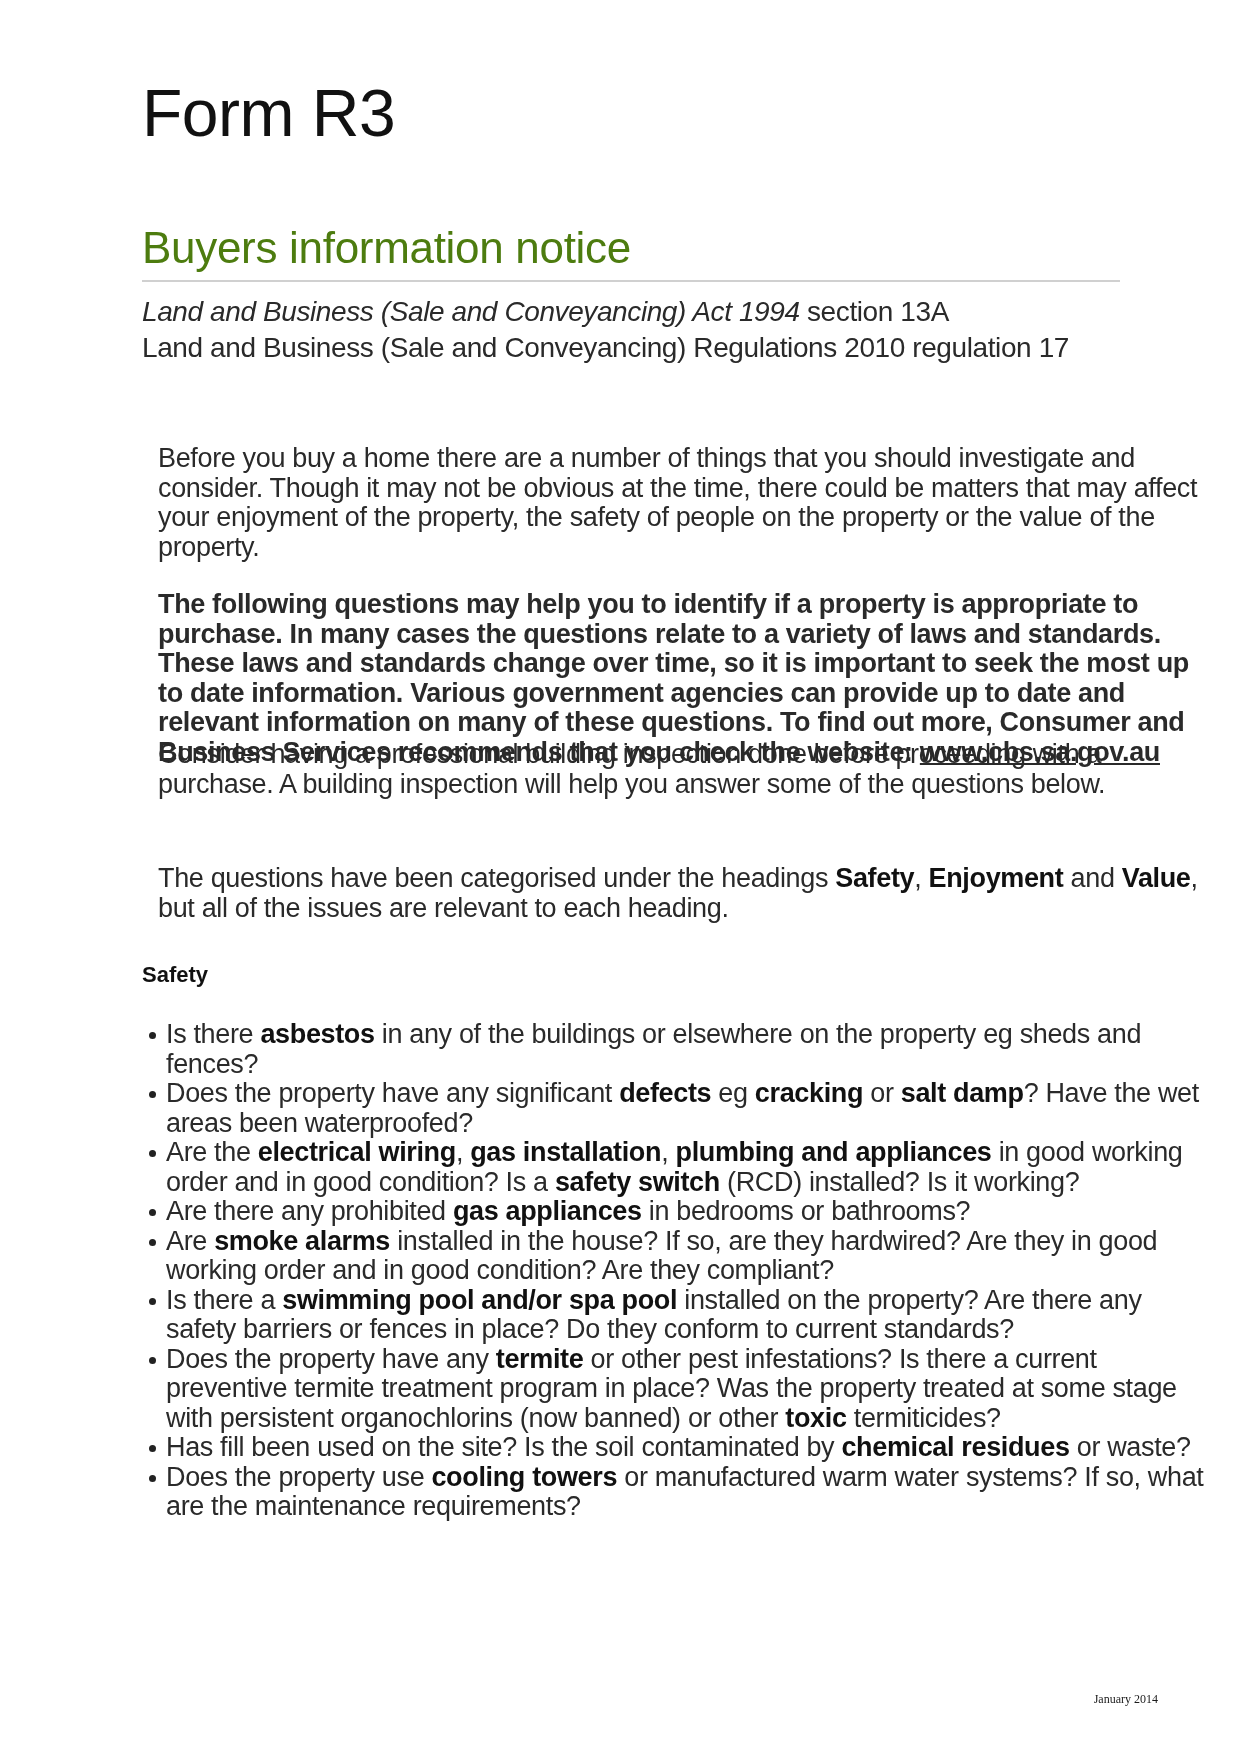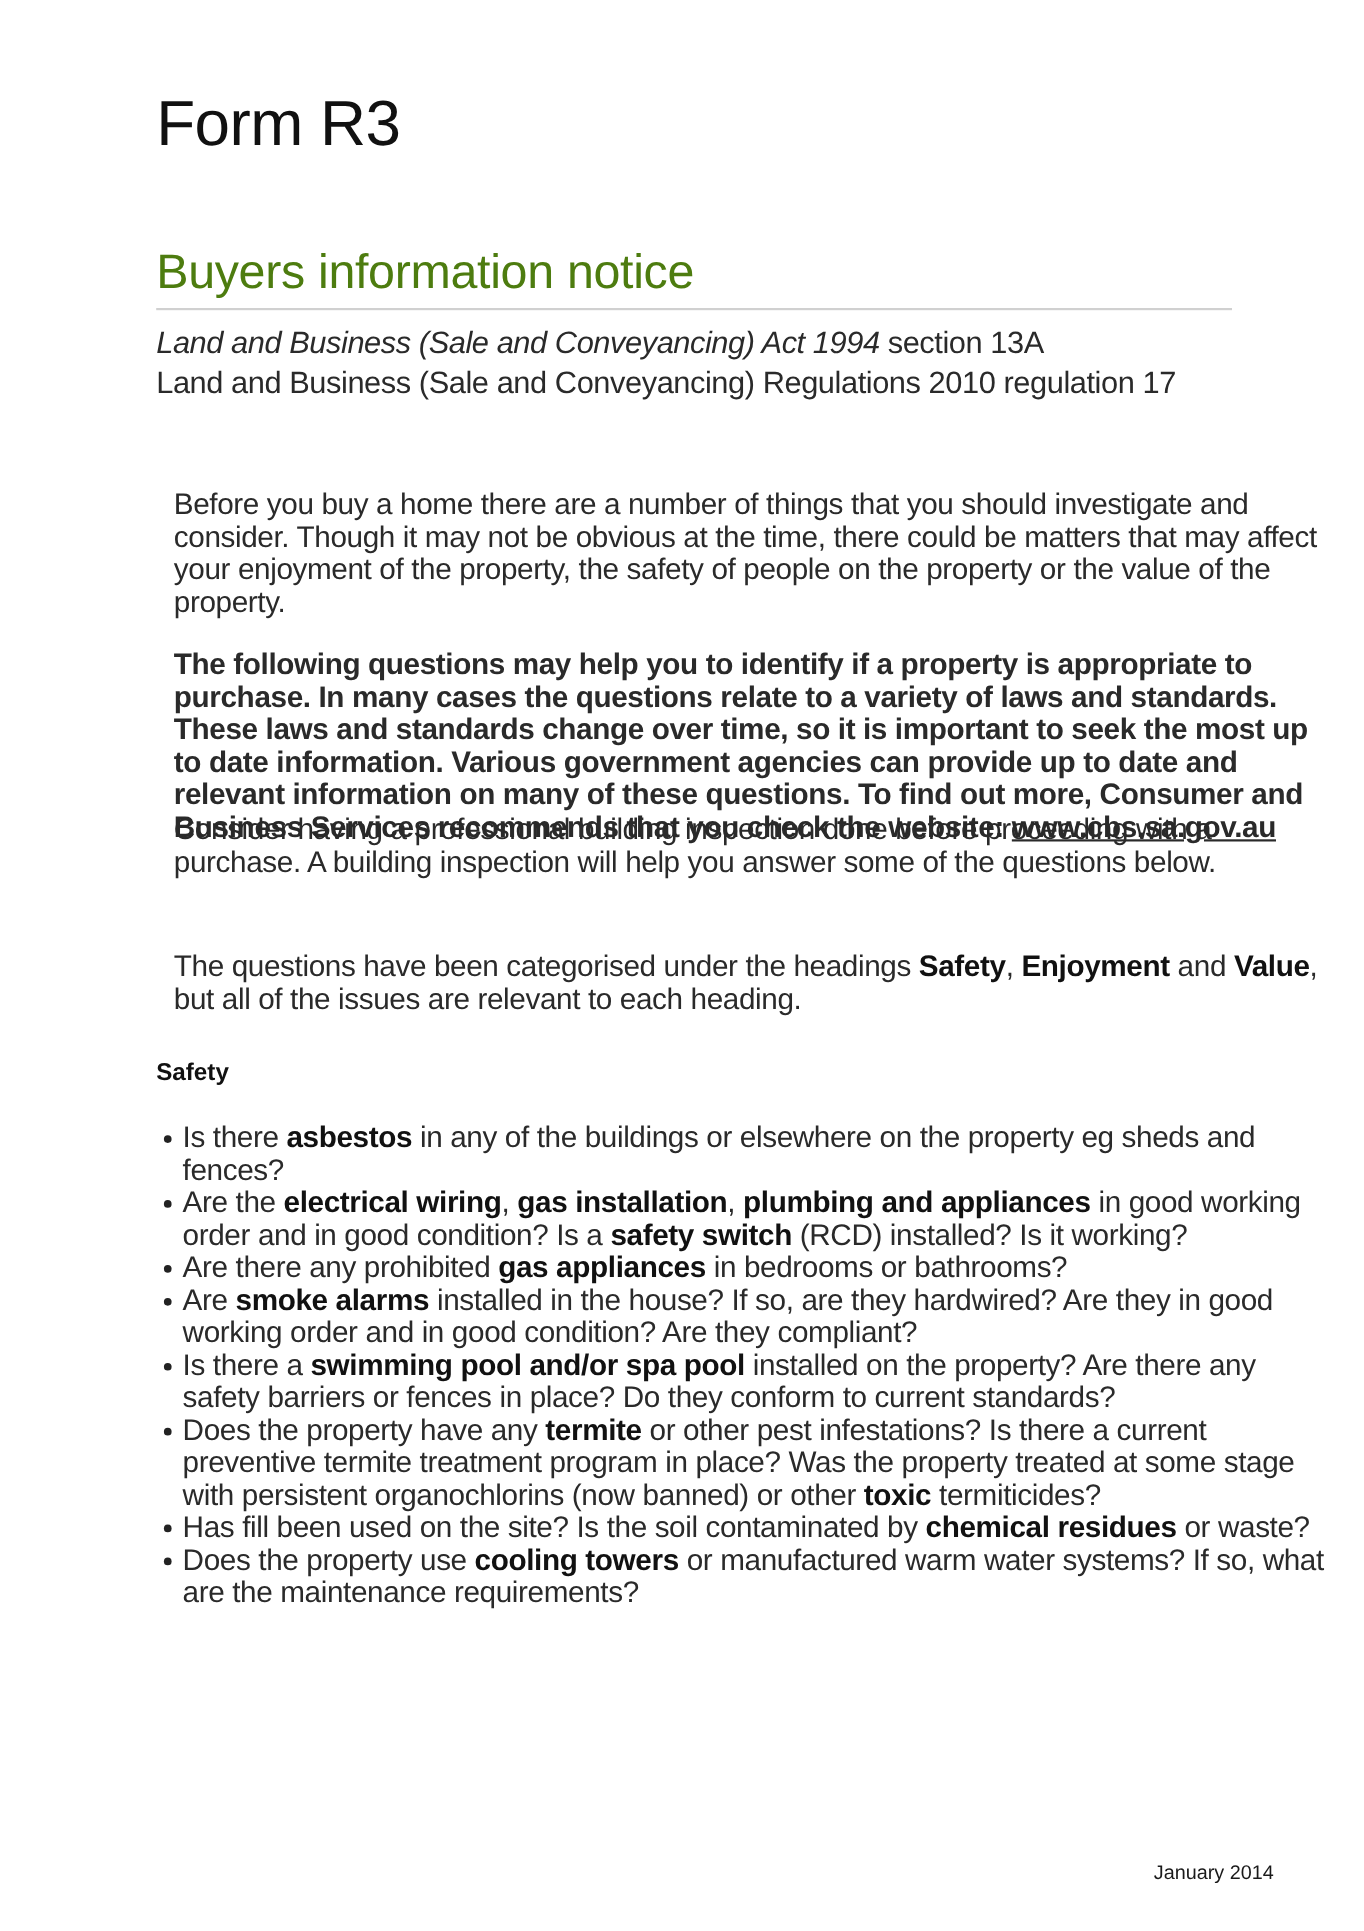--- a/index.html
+++ b/index.html
@@ -4,21 +4,21 @@
   <style>
     html, body { margin: 0; padding: 0; background: #ffffff; }
     body {
       width: 1240px; height: 1755px; position: relative; overflow: hidden;
       font-family: "Liberation Sans", "DejaVu Sans", sans-serif;
       color: #1a1a1a;
     }
     .page { position: absolute; left: 142px; top: 0; width: 1000px; }
     .form-title {
       position: absolute; top: 78px; left: 0;
-      font-size: 58px; font-weight: 400; color: #111; letter-spacing: -0.5px;
+      font-size: 66px; font-weight: 400; color: #111; letter-spacing: -0.5px;
       line-height: 70px; margin: 0;
     }
     .notice-title {
       position: absolute; top: 222px; left: 0;
       font-size: 44px; font-weight: 400; color: #4d7c0f; line-height: 52px; margin: 0;
       letter-spacing: -0.3px;
     }
     .divider {
       position: absolute; top: 280px; left: 0; width: 978px; height: 0;
       border-top: 2px solid #d0d0d0;
@@ -54,21 +54,21 @@
       font-size: 27px; line-height: 29.5px; color: #2a2a2a; font-weight: 300;
       letter-spacing: -0.35px;
     }
     .bullets li .dot {
       position: absolute; left: 7px; top: 12px; width: 7px; height: 7px;
       border-radius: 50%; background: #222;
     }
     .bullets li b { font-weight: 700; color: #111; }
     .footer-date {
       position: absolute; top: 1692px; right: 82px;
-      font-size: 18px; color: #1a1a1a;
+      font-size: 12px; color: #1a1a1a; font-family: Liberation Serif, serif;
     }
   </style>
 </head>
 <body>
 
 <div class="page">
   <h1 class="form-title">Form R3</h1>
   <h2 class="notice-title">Buyers information notice</h2>
   <div class="divider"></div>
 
@@ -76,20 +76,21 @@
   <div class="ref ref2"><span>Land and Business (Sale and Conveyancing) Regulations 2010 regulation 17</span></div>
 
   <p class="para p1">Before you buy a home there are a number of things that you should investigate and consider. Though it may not be obvious at the time, there could be matters that may affect your enjoyment of the property, the safety of people on the property or the value of the property.</p>
   <p class="para p2"><span>The following questions may help you to identify if a property is appropriate to purchase. In many cases the questions relate to a variety of laws and standards. These laws and standards change over time, so it is important to seek the most up to date information. Various government agencies can provide up to date and relevant information on many of these questions. To find out more, Consumer and Business Services recommends that you check the website: </span><a href="#">www.cbs.sa.gov.au</a></p>
   <p class="para p3">Consider having a professional building inspection done before proceeding with a purchase. A building inspection will help you answer some of the questions below.</p>
   <p class="para p4"><span>The questions have been categorised under the headings </span><b>Safety</b><span>, </span><b>Enjoyment</b><span> and </span><b>Value</b><span>, but all of the issues are relevant to each heading.</span></p>
 
   <h3 class="section-heading">Safety</h3>
   <ul class="bullets" id="safety-list">
       <li><span class="dot"></span><span>Is there </span><b>asbestos</b><span> in any of the buildings or elsewhere on the property eg sheds and fences?</span></li>
+      <li><span class="dot"></span><span>Does the property have any significant </span><b>defects</b><span> eg </span><b>cracking</b><span> or </span><b>salt damp</b><span>? Have the wet areas been waterproofed?</span></li>
       <li><span class="dot"></span><span>Are the </span><b>electrical wiring</b><span>, </span><b>gas installation</b><span>, </span><b>plumbing and appliances</b><span> in good working order and in good condition? Is a </span><b>safety switch</b><span> (RCD) installed? Is it working?</span></li>
       <li><span class="dot"></span><span>Are there any prohibited </span><b>gas appliances</b><span> in bedrooms or bathrooms?</span></li>
       <li><span class="dot"></span><span>Are </span><b>smoke alarms</b><span> installed in the house? If so, are they hardwired? Are they in good working order and in good condition? Are they compliant?</span></li>
       <li><span class="dot"></span><span>Is there a </span><b>swimming pool and/or spa pool</b><span> installed on the property? Are there any safety barriers or fences in place? Do they conform to current standards?</span></li>
       <li><span class="dot"></span><span>Does the property have any </span><b>termite</b><span> or other pest infestations? Is there a current preventive termite treatment program in place? Was the property treated at some stage with persistent organochlorins (now banned) or other </span><b>toxic</b><span> termiticides?</span></li>
       <li><span class="dot"></span><span>Has fill been used on the site? Is the soil contaminated by </span><b>chemical residues</b><span> or waste?</span></li>
       <li><span class="dot"></span><span>Does the property use </span><b>cooling towers</b><span> or manufactured warm water systems? If so, what are the maintenance requirements?</span></li>
     </ul>
 
 </div>

